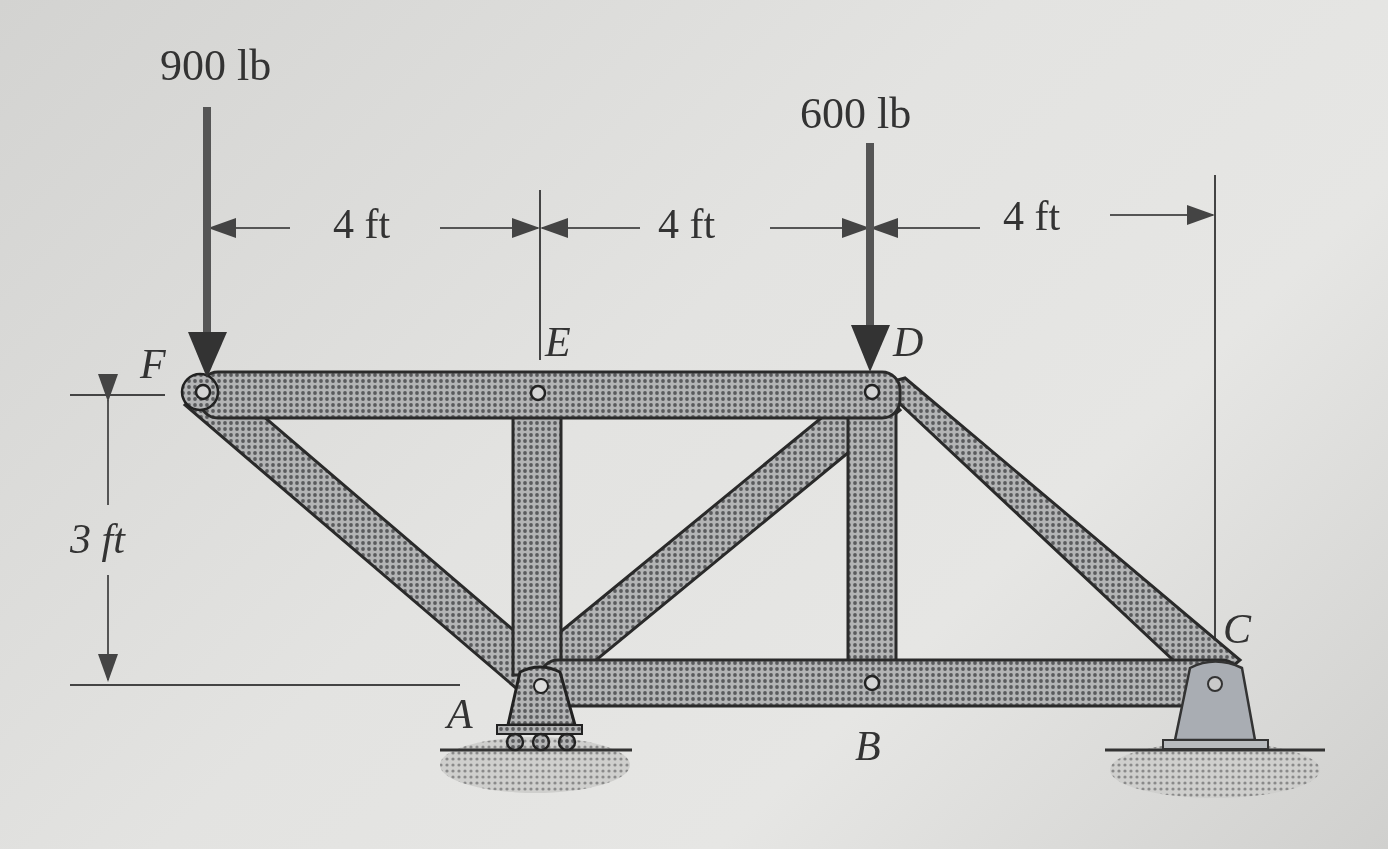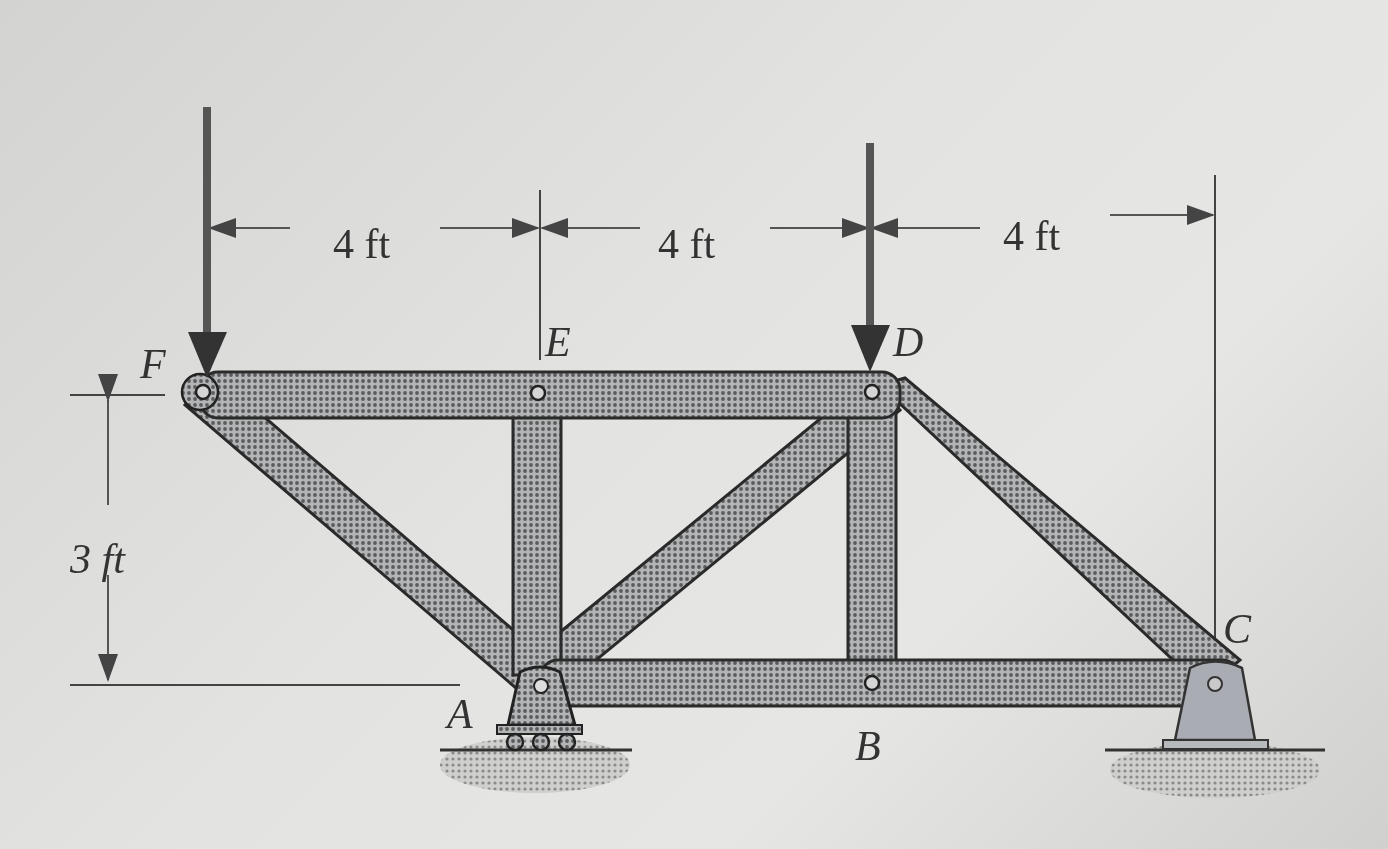--- a/index.html
+++ b/index.html
@@ -1,21 +1,21 @@
 <!DOCTYPE html>
 <html><head>
 <meta charset="utf-8">
 <style>
   html,body{margin:0;padding:0;}
   body{width:1388px;height:849px;overflow:hidden;background:#d9d9d7;font-family:"DejaVu Serif",serif;}
   #stage{position:relative;width:1388px;height:849px;background:linear-gradient(135deg,#d3d3d1 0%,#e3e3e1 45%,#e6e6e4 70%,#d0d0ce 100%);}
   svg{position:absolute;left:0;top:0;}
   .lbl{position:absolute;color:#333;font-family:"Liberation Serif",serif;white-space:nowrap;}
   .load{font-size:44px;}
-  .dim{font-size:42px;margin-top:20px;}
+  .dim{font-size:42px;}
   .node{font-size:42px;font-style:italic;}
 </style>
 </head>
 <body>
 
 <div id="stage">
   <svg width="1388" height="849" viewBox="0 0 1388 849">
     <defs>
       <pattern id="dots" width="6" height="6" patternUnits="userSpaceOnUse">
         <rect width="6" height="6" fill="#b3b4b5"></rect>
@@ -88,20 +88,22 @@
     <g>
       <rect x="203" y="107" width="8" height="235" fill="#555"></rect>
       <path d="M188,332 L227,332 L207,378 Z" fill="#333"></path>
     </g>
     <g>
       <rect x="866" y="143" width="8" height="190" fill="#555"></rect>
       <path d="M851,325 L890,325 L870,372 Z" fill="#333"></path>
     </g>
   </svg>
 
+  <div class="lbl load" style="left:160px;top:40px;">900 lb</div>
+  <div class="lbl load" style="left:800px;top:88px;">600 lb</div>
 
   <div class="lbl dim" style="left:333px;top:200px;">4 ft</div>
   <div class="lbl dim" style="left:658px;top:200px;">4 ft</div>
   <div class="lbl dim" style="left:1003px;top:192px;">4 ft</div>
   <div class="lbl dim" style="left:70px;top:515px;font-style:italic;">3 ft</div>
 
   <div class="lbl node" style="left:140px;top:340px;">F</div>
   <div class="lbl node" style="left:545px;top:318px;">E</div>
   <div class="lbl node" style="left:893px;top:318px;">D</div>
   <div class="lbl node" style="left:447px;top:690px;">A</div>

